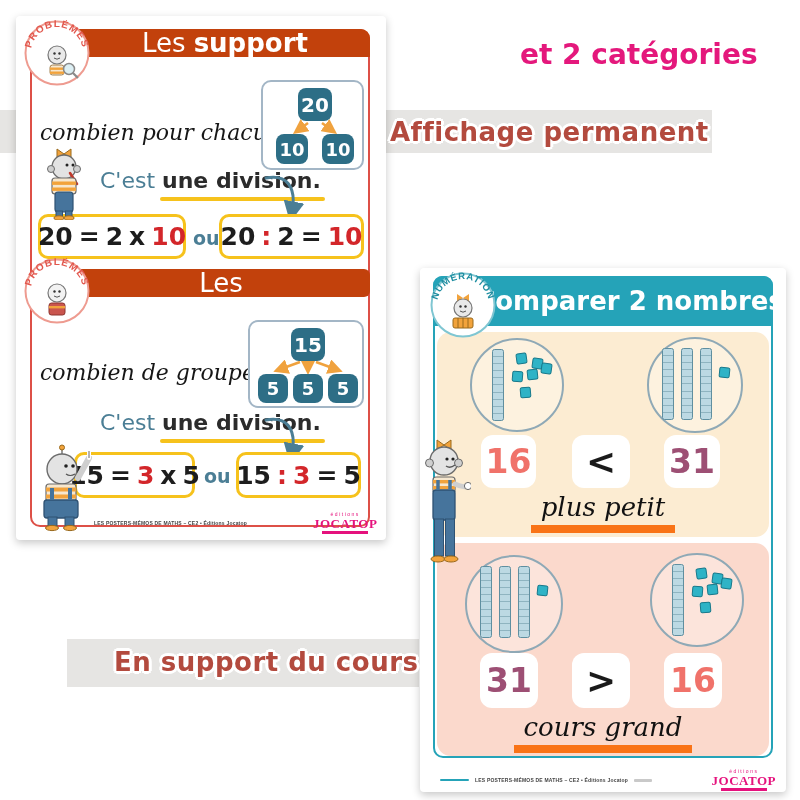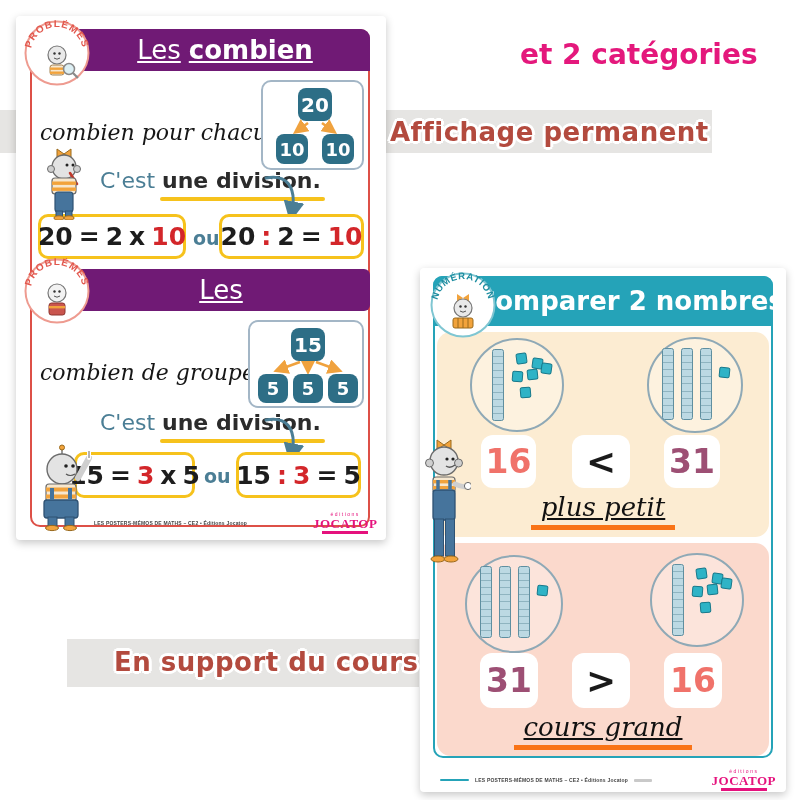--- a/index.html
+++ b/index.html
@@ -17,21 +17,21 @@
 
   
   .poster{position:absolute;background:#fff;border-radius:4px;box-shadow:0 3px 8px rgba(0,0,0,.22);z-index:1;}
   #poster-left{left:16px;top:16px;width:370px;height:524px;}
   #poster-right{left:420px;top:268px;width:366px;height:524px;}
   .frame{position:absolute;border-radius:10px;}
   #poster-left .frame{left:14px;top:13px;width:340px;height:498px;border:2.5px solid #dd5047;box-sizing:border-box;}
   #poster-right .frame{left:13px;top:8px;width:340px;height:482px;border:2.5px solid #25a3b8;box-sizing:border-box;}
 
   .pband{position:absolute;display:flex;align-items:center;justify-content:center;color:#fff;white-space:nowrap;font-family:"DejaVu Sans",sans-serif;box-sizing:border-box;}
-  #band-partages,#band-groupements{left:14px;width:340px;height:42px;background:#701a75;font-size:26px;padding-left:50px;text-decoration:underline;}
+  #band-partages,#band-groupements{left:14px;width:340px;height:28px;background:#c2410c;font-size:26px;padding-left:50px;}
   #band-partages{top:13px;border-radius:9px 9px 0 0;}
   #band-groupements{top:253px;border-radius:6px;}
   #band-comparer{left:13px;top:8px;width:340px;height:50px;background:#25a3b8;font-size:26px;font-weight:800;padding-left:54px;border-radius:9px 9px 0 0;}
   .t-lead{font-weight:500;margin-right:8px;}
   .t-bold{font-weight:800;}
 
   .badge{position:absolute;z-index:2;}
   .badge svg{display:block;}
 
   .hw{position:absolute;font-family:"DejaVu Serif",serif;font-style:italic;font-size:22px;color:#161616;white-space:nowrap;}
@@ -69,39 +69,39 @@
   .rod{position:absolute;width:12px;height:72px;background:#bcd9e3;border:1.5px solid #5f8fa0;border-radius:2.5px;display:flex;flex-direction:column;box-sizing:border-box;}
   .rod .seg{flex:1;border-bottom:1px solid #8fb4c0;}
   .rod .seg:last-child{border-bottom:none;}
   .unit{position:absolute;width:11px;height:11px;background:#2fb3c6;border:1.5px solid #17798b;border-radius:2px;box-sizing:border-box;}
   .ncard{position:absolute;background:#fff;border-radius:12px;display:flex;align-items:center;justify-content:center;font-family:"DejaVu Sans",sans-serif;font-weight:800;}
   .ncard.num{font-size:33px;}
   .ncard.op{font-size:36px;color:#1a1a1a;}
   .coral{color:#f0726a;}
   .plum{color:#9d4f74;}
   .caption{position:absolute;left:17px;width:332px;text-align:center;font-family:"DejaVu Serif",serif;font-style:italic;font-size:26px;color:#111;}
-  .caption span{border-bottom:5px solid #f97316;padding:0 10px 3px;text-decoration:underline;}
+  .caption span{border-bottom:8px solid #f97316;padding:0 10px 3px;}
 </style>
 </head>
 <body>
 
 <div id="canvas">
 
   <div class="gray-band" id="band-top"></div>
   <div class="gray-band" id="band-bottom"></div>
   <div class="band-label" id="label-bottom">En support du cours</div>
   <div class="band-label" id="label-top">Affichage permanent</div>
   <div id="cat-note">et 2 catégories</div>
 
   <div class="poster" id="poster-left">
     <div class="frame"></div>
 
     <div class="pband" id="band-partages">
       <span class="t-lead">Les</span>
-      <span class="t-bold">combien</span>
+      <span class="t-bold">support</span>
     </div>
     <div class="badge" style="left:8px;top:4px;">
       <svg viewBox="0 0 66 66" width="66" height="66">
         <circle cx="33" cy="33" r="31.5" fill="#fff" stroke="#ee9b90" stroke-width="2"></circle>
         <path id="arc1" d="M 9 43 A 26 26 0 1 1 57 43" fill="none"></path>
         <text font-size="10" font-weight="700" fill="#e2574d" letter-spacing="1" font-family="Liberation Sans,sans-serif">
           <textPath href="#arc1" startOffset="50%" text-anchor="middle">PROBLÈMES</textPath>
         </text>
         <g>
           <circle cx="33" cy="35" r="9" fill="#e9e9e9" stroke="#777" stroke-width="1.2"></circle>

